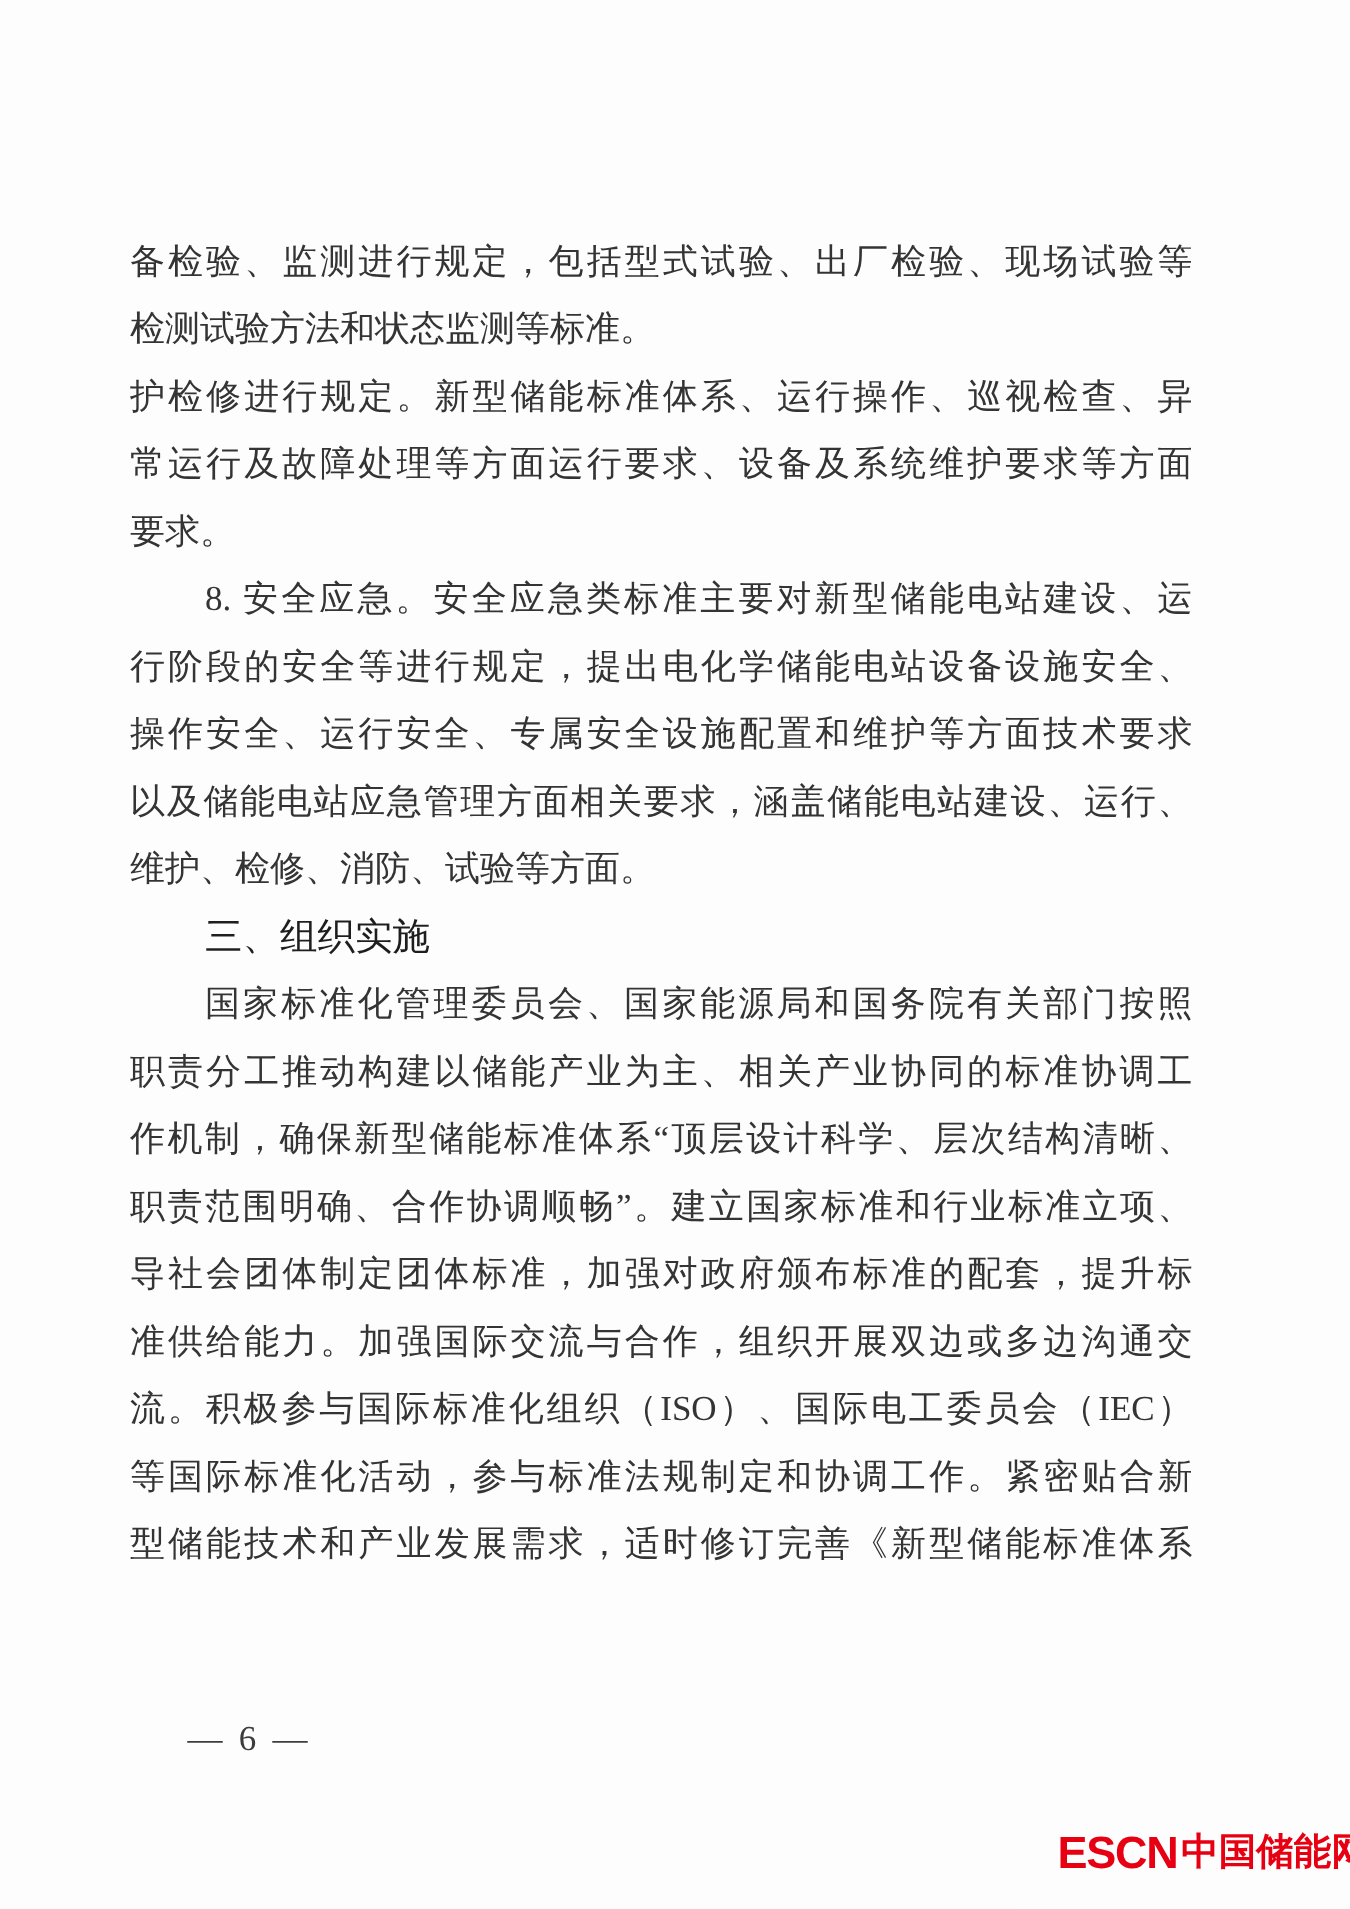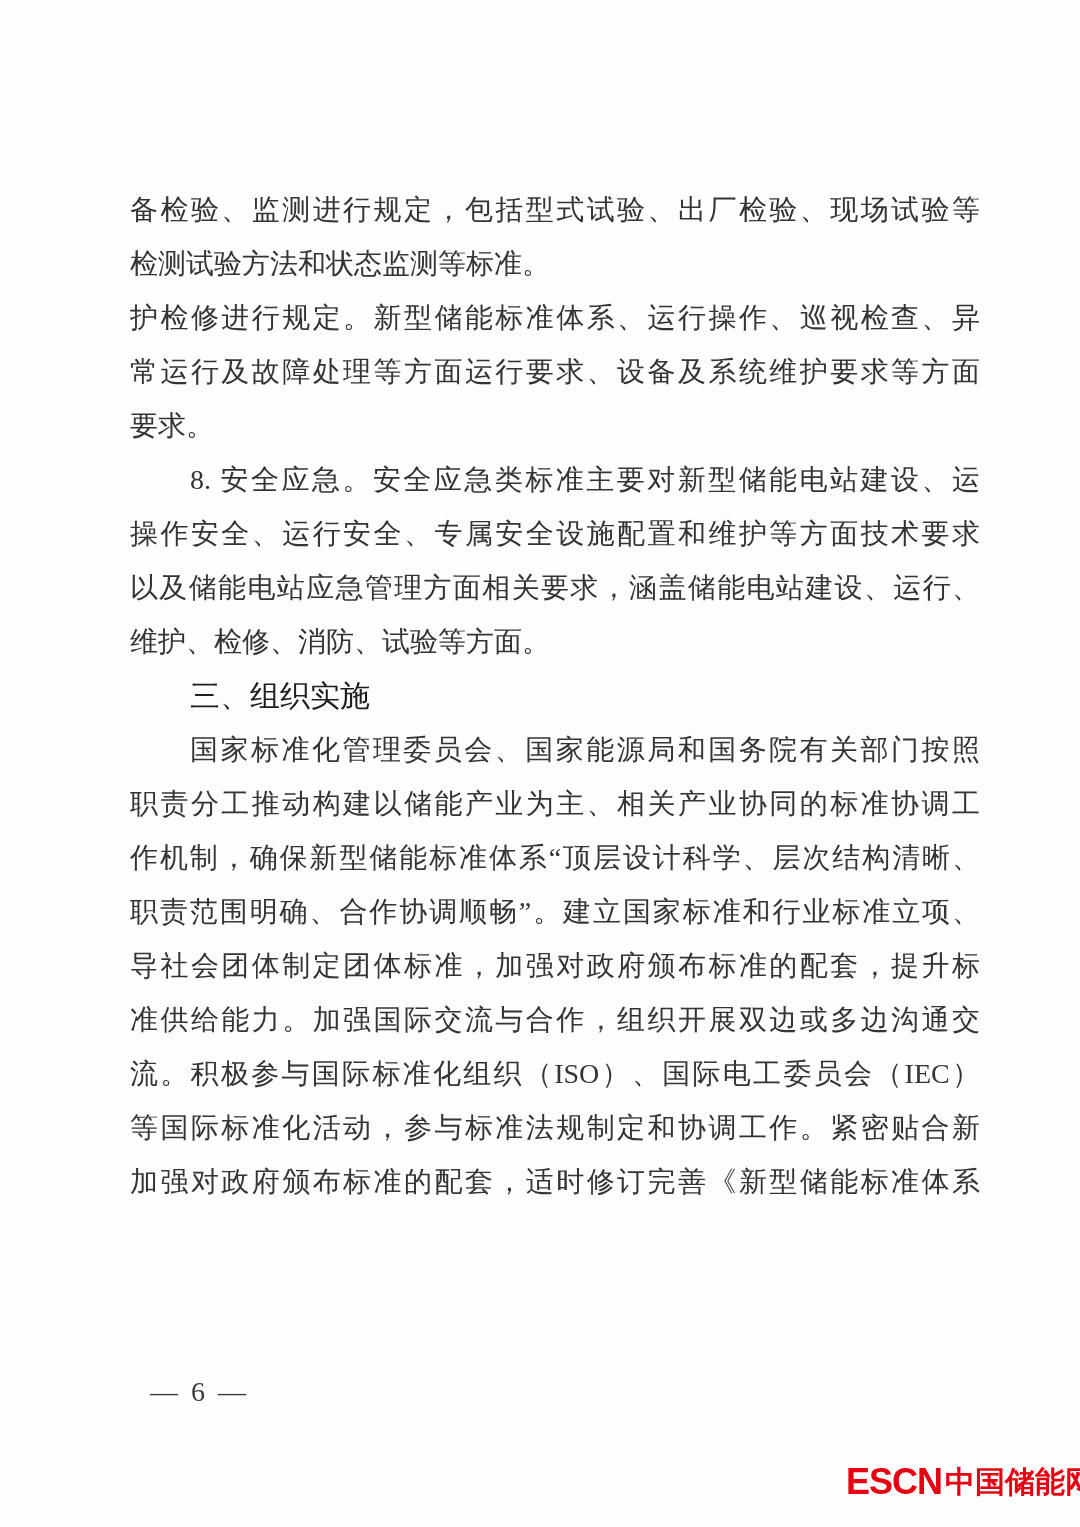--- a/index.html
+++ b/index.html
@@ -8,21 +8,21 @@
     position: relative;
     width: 1080px;
     height: 1527px;
     background: #fdfdfd;
     overflow: hidden;
     font-family: "Liberation Serif", "DejaVu Serif", serif;
   }
 
   .content {
     position: absolute;
-    left: 130px;
+    left: 104px;
     top: 183px;
     width: 850px;
     color: #343434;
     font-size: 28px;
     line-height: 54px;
   }
 
   .line {
     height: 54px;
     overflow: hidden;
@@ -85,33 +85,34 @@
 
 <div class="page">
 
   <div class="content">
     <div class="line">备检验、监测进行规定，包括型式试验、出厂检验、现场试验等</div>
     <div class="line end">检测试验方法和状态监测等标准。</div>
     <div class="line">护检修进行规定。新型储能标准体系、运行操作、巡视检查、异</div>
     <div class="line">常运行及故障处理等方面运行要求、设备及系统维护要求等方面</div>
     <div class="line end">要求。</div>
     <div class="line indent">8. 安全应急。安全应急类标准主要对新型储能电站建设、运</div>
+    <div class="line">行阶段的安全等进行规定，提出电化学储能电站设备设施安全、</div>
     <div class="line">操作安全、运行安全、专属安全设施配置和维护等方面技术要求</div>
     <div class="line">以及储能电站应急管理方面相关要求，涵盖储能电站建设、运行、</div>
     <div class="line end">维护、检修、消防、试验等方面。</div>
     <div class="line heading indent">三、组织实施</div>
     <div class="line indent">国家标准化管理委员会、国家能源局和国务院有关部门按照</div>
     <div class="line">职责分工推动构建以储能产业为主、相关产业协同的标准协调工</div>
     <div class="line">作机制，确保新型储能标准体系“顶层设计科学、层次结构清晰、</div>
     <div class="line">职责范围明确、合作协调顺畅”。建立国家标准和行业标准立项、</div>
     <div class="line">导社会团体制定团体标准，加强对政府颁布标准的配套，提升标</div>
     <div class="line">准供给能力。加强国际交流与合作，组织开展双边或多边沟通交</div>
     <div class="line">流。积极参与国际标准化组织（ISO）、国际电工委员会（IEC）</div>
     <div class="line">等国际标准化活动，参与标准法规制定和协调工作。紧密贴合新</div>
-    <div class="line">加强对政府颁布标准的配套，适时修订完善《新型储能标准体系</div>
+    <div class="line">型储能技术和产业发展需求，适时修订完善《新型储能标准体系</div>
   </div>
 
   <div class="page-number">— 6 —</div>
 
   <div class="watermark">
     <span class="latin">ESCN</span>
     <span class="cjk">中国储能网</span>
   </div>
 
 </div>

